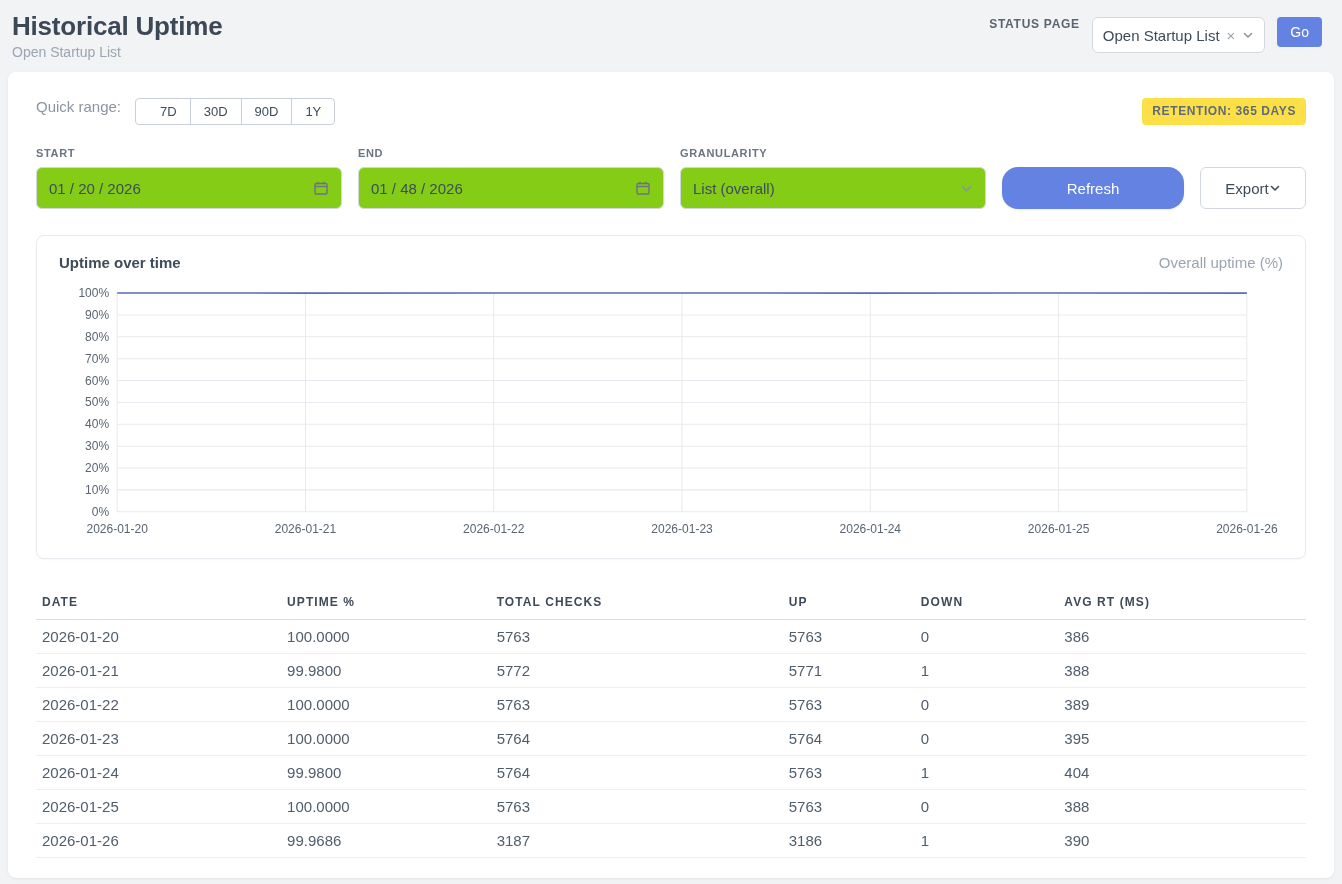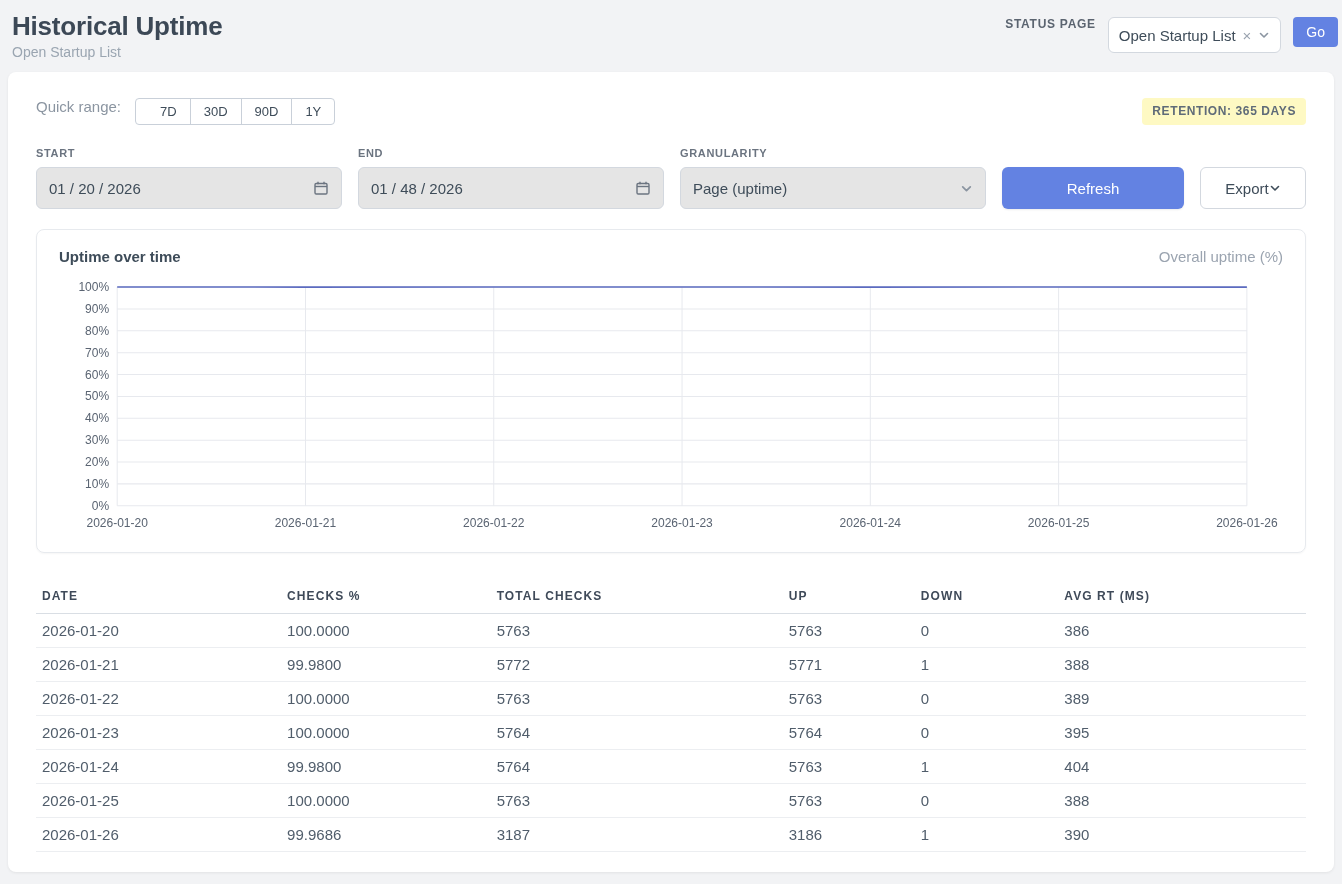--- a/index.html
+++ b/index.html
@@ -16,21 +16,21 @@
   body{
     margin:0;
     background:#f2f3f5;
     font-family:"Liberation Sans", sans-serif;
     color:var(--text-dark);
     width:1342px;
   }
   
   .topbar{
     display:flex;align-items:center;justify-content:space-between;
-    padding:10px 4px 12px 12px;height:72px;
+    padding:10px 20px 12px 12px;height:72px;
   }
   .title-block h1{margin:0;font-size:26px;font-weight:700;color:#3c4856;letter-spacing:-0.2px;}
   .title-block .subtitle{font-size:14px;color:var(--text-faint);margin-top:2px;}
   .top-controls{display:flex;align-items:flex-start;gap:12px;}
   .sp-label{font-size:12px;font-weight:600;letter-spacing:.06em;color:#5b6470;}
   .sp-select{
     display:flex;align-items:center;gap:7px;height:36px;background:#fff;
     border:1px solid var(--border);border-radius:6px;padding:0 10px;font-size:15px;
     color:var(--text-dark);cursor:pointer;
   }
@@ -50,47 +50,47 @@
   .quick-label{font-size:15px;color:#8b95a1;margin-right:14px;}
   .btn-group{display:flex;}
   .qr-btn{
     background:#fff;border:1px solid #c9d0d9;color:var(--text-dark);
     font-size:13px;padding:5px 13px;margin-left:-1px;cursor:pointer;font-family:inherit;
   }
   .qr-btn:first-child{border-radius:4px 0 0 4px;margin-left:0;padding-left:24px;}
   .qr-btn:last-child{border-radius:0 4px 4px 0;}
   .spacer{flex:1;}
   .badge{
-    background:#fef9c3;color:#5f6b78;font-size:12px;font-weight:600;
+    background:#fde047;color:#5f6b78;font-size:12px;font-weight:600;
     letter-spacing:.05em;padding:6px 10px;border-radius:4px;
   }
   
   .filter-row{display:flex;align-items:flex-end;gap:16px;margin-top:22px;}
   .field{display:flex;flex-direction:column;width:306px;}
   .field label{
     font-size:11px;font-weight:600;letter-spacing:.06em;color:#6b7480;margin-bottom:8px;
   }
   .input{
-    height:42px;border:1px solid var(--border);border-radius:6px;background:#e5e5e5;
+    height:42px;border:1px solid var(--border);border-radius:6px;background:#84cc16;
     display:flex;align-items:center;justify-content:space-between;
     padding:0 12px;font-size:15px;color:var(--text-dark);cursor:pointer;
   }
   .refresh-btn{
-    flex:1;height:42px;background:var(--accent);color:#fff;border:none;border-radius:6px;
+    flex:1;height:42px;background:var(--accent);color:#fff;border:none;border-radius:16px;
     font-size:15px;cursor:pointer;font-family:inherit;box-shadow:0 1px 2px rgba(0,0,0,.08);
   }
   .export-btn{
     width:106px;height:42px;background:#fff;border:1px solid var(--border);border-radius:6px;
     display:flex;align-items:center;justify-content:center;
     font-size:15px;color:var(--text-dark);cursor:pointer;
   }
   .cal-icon svg, .input .chev-wrap svg{display:block;}
   
   .chart-card{
-    border:1px solid #e7eaee;border-radius:8px;margin-top:20px;
+    border:1px solid #e7eaee;border-radius:8px;margin-top:26px;
     box-shadow:0 1px 2px rgba(0,0,0,.04);
     padding:18px 22px 16px 22px;
   }
   .chart-head{display:flex;align-items:center;justify-content:space-between;margin-bottom:12px;}
   .chart-title{font-size:15px;font-weight:700;color:var(--text-dark);}
   .chart-legend{font-size:15px;color:#9ba4b0;}
   #uptime-chart{width:100%;display:block;overflow:visible;}
   #uptime-chart text{font-family:"Liberation Sans", sans-serif;}
   
   table{width:100%;border-collapse:collapse;margin-top:26px;}
@@ -164,21 +164,21 @@
             <line x1="2" y1="6.5" x2="14" y2="6.5"></line>
             <line x1="5" y1="1.8" x2="5" y2="4.2"></line>
             <line x1="11" y1="1.8" x2="11" y2="4.2"></line>
           </svg>
         </span>
       </div>
     </div>
     <div class="field">
       <label>GRANULARITY</label>
       <div class="input">
-        <span>Page (uptime)</span>
+        <span>List (overall)</span>
         <span class="chev-wrap">
           <svg class="chev" width="13" height="13" viewBox="0 0 12 12">
               <path d="M2.5 4.5 L6 8 L9.5 4.5"></path>
             </svg>
         </span>
       </div>
     </div>
     <button class="refresh-btn">Refresh</button>
     <div class="export-btn">
       <span>Export</span>
@@ -241,21 +241,21 @@
       <col style="width:19.3%">
         <col style="width:16.5%">
         <col style="width:23%">
       <col style="width:10.4%">
         <col style="width:11.3%">
         <col>
     </colgroup>
     <thead>
         <tr id="table-head-row">
           <th>DATE</th>
-          <th>CHECKS %</th>
+          <th>UPTIME %</th>
           <th>TOTAL CHECKS</th>
           <th>UP</th>
           <th>DOWN</th>
           <th>AVG RT (MS)</th>
         </tr>
       </thead>
     <tbody id="table-body">
         <tr>
           <td>2026-01-20</td>
           <td>100.0000</td>

